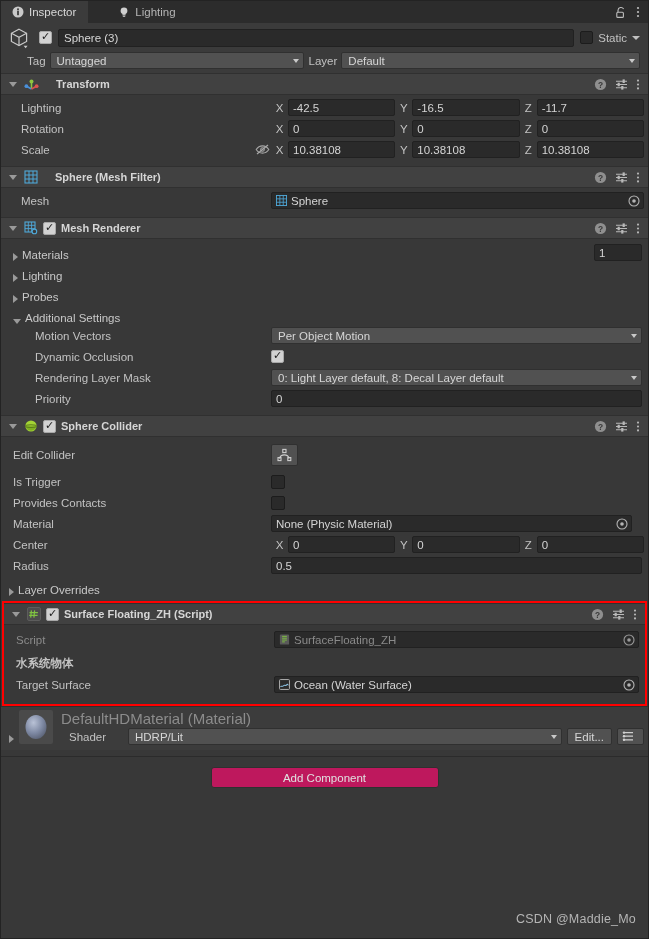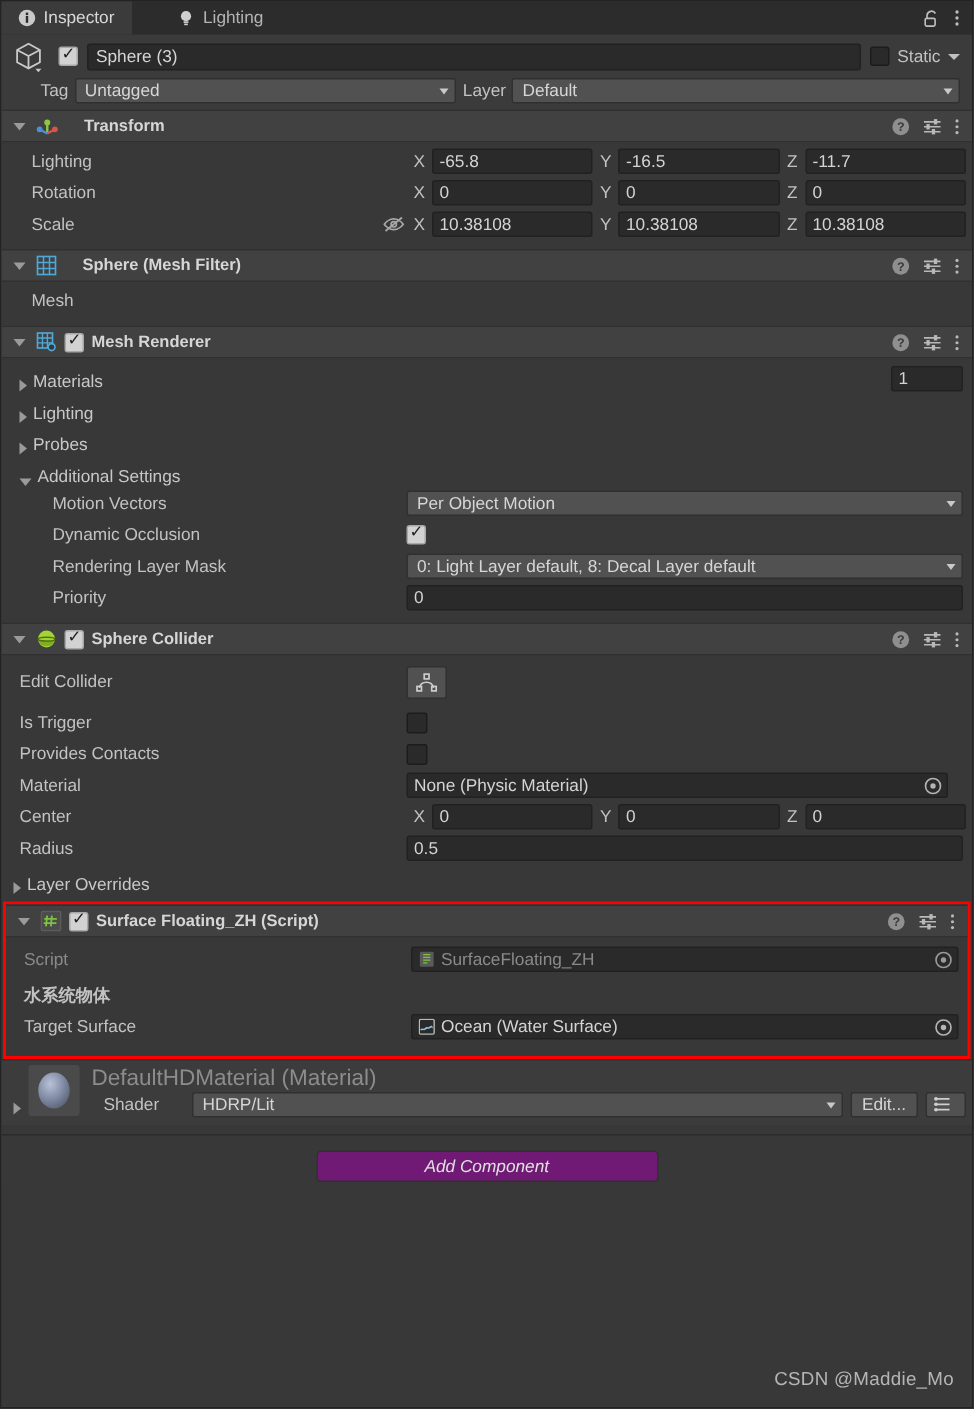--- a/index.html
+++ b/index.html
@@ -94,23 +94,23 @@
   .matcol { flex: 1 1 auto; }
   .matname { color: #8c8c8c; font-size: 15px; height: 17px; display: flex; align-items: center; padding-left: 4px; }
   .matshader { display: flex; align-items: center; gap: 5px; height: 19px; }
   .btn { height: 17px; background: #515151; border: 1px solid #303030; border-radius: 2px;
          display: flex; align-items: center; justify-content: center; padding: 0 7px;
          color: #d6d6d6; font-size: 11.5px; }
   .matarrow { position: absolute; left: 4px; bottom: 5px; }
 
   .addwrap { padding: 10px 0 0 0; display: flex; justify-content: center;
              border-top: 1px solid #2b2b2b; background: #383838; }
-  .addbtn { width: 228px; height: 21px; background: #701a75; border: 1px solid #303030;
+  .addbtn { width: 228px; height: 21px; background: #be185d; border: 1px solid #303030;
             border-radius: 3px; display: flex; align-items: center; justify-content: center;
-            color: #e0e0e0; font-size: 11.5px; font-style: italic; }
+            color: #e0e0e0; font-size: 11.5px; }
 
   .spacer-gap { height: 6px; background: #383838; }
 
   .watermark { position: absolute; right: 12px; bottom: 12px; color: #b5b5b5;
                font-size: 12.5px; letter-spacing: .2px; }
   .zh { font-weight: bold; color: #d8d8d8; font-size: 12px; }
   svg { display: block; }
 </style>
 </head>
 <body>
@@ -226,21 +226,21 @@
                 <circle cx="2" cy="10.4" r="1.05" fill="#b9b9b9"></circle>
               </svg>
             </span>
         </span>
       </div>
       <div class="rows">
         <div class="row">
           <span class="lbl">Lighting</span>
           <span class="vec">
             <span class="ax">X</span>
-            <span class="field">-65.8</span>
+            <span class="field">-42.5</span>
             <span class="ax">Y</span>
             <span class="field">-16.5</span>
             <span class="ax">Z</span>
             <span class="field">-11.7</span>
           </span>
         </div>
         <div class="row">
           <span class="lbl">Rotation</span>
           <span class="vec">
             <span class="ax">X</span>
@@ -304,20 +304,35 @@
                 <circle cx="2" cy="2.6" r="1.05" fill="#b9b9b9"></circle>
                 <circle cx="2" cy="6.5" r="1.05" fill="#b9b9b9"></circle>
                 <circle cx="2" cy="10.4" r="1.05" fill="#b9b9b9"></circle>
               </svg>
             </span>
         </span>
       </div>
       <div class="rows">
         <div class="row">
           <span class="lbl">Mesh</span>
+          <span class="objfield" style="flex:1 1 auto">
+            <span>
+                <svg width="11" height="11" viewBox="0 0 12 12">
+                  <rect x="0.5" y="0.5" width="11" height="11" fill="none" stroke="#4fa8d8" stroke-width="1"></rect>
+                  <path d="M.5 4.2h11M.5 7.9h11M4.2.5v11M7.9.5v11" stroke="#4fa8d8" stroke-width=".9"></path>
+                </svg>
+              </span>
+            <span>Sphere</span>
+            <span class="picker">
+                <svg width="12" height="12" viewBox="0 0 12 12">
+                  <circle cx="6" cy="6" r="5" fill="none" stroke="#b4b4b4" stroke-width="1.1"></circle>
+                  <circle cx="6" cy="6" r="1.8" fill="#b4b4b4"></circle>
+                </svg>
+              </span>
+          </span>
         </div>
       </div>
     </div>
 
     <div class="comp">
       <div class="comp-head">
         <span class="foldout">
             <span class="tri-d"></span>
           </span>
         <span>

